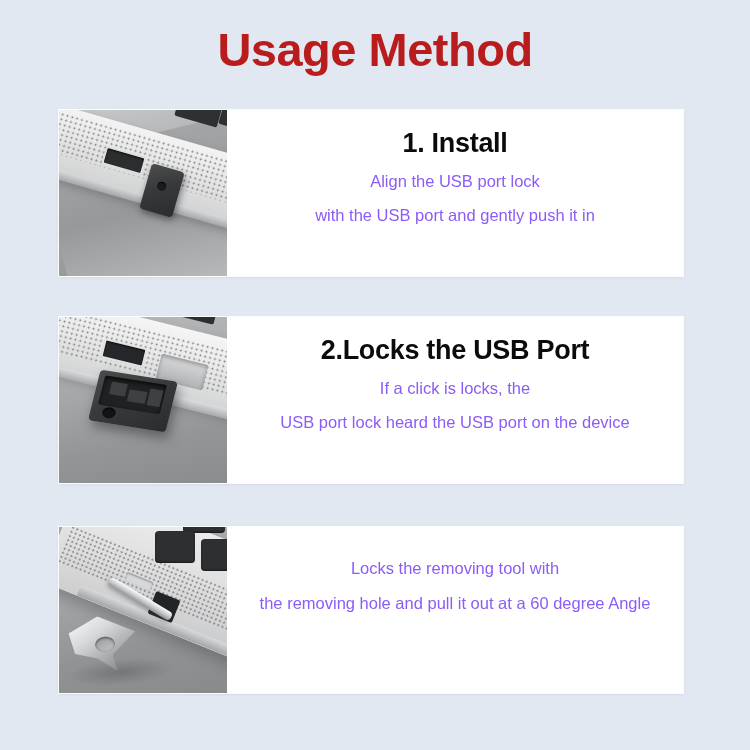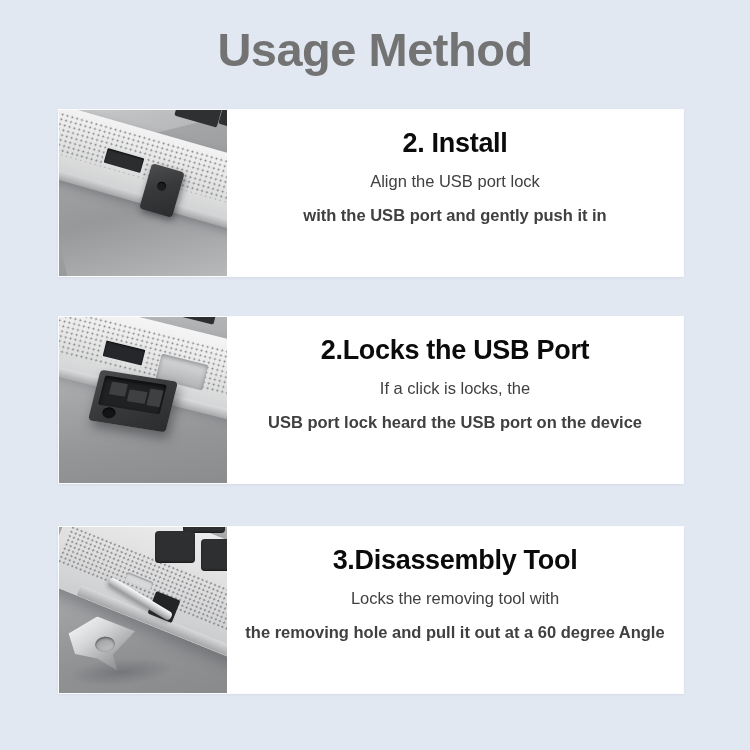--- a/index.html
+++ b/index.html
@@ -18,21 +18,21 @@
   
   #page-title {
     position: absolute;
     top: 26px;
     left: 0;
     width: 750px;
     text-align: center;
     font-size: 47px;
     font-weight: bold;
     letter-spacing: -0.5px;
-    color: #737373;
+    color: #b91c1c;
     line-height: 1;
   }
 
   
   .card {
     position: absolute;
     left: 59px;
     width: 624px;
     height: 166px;
     background: #ffffff;
@@ -71,26 +71,26 @@
     line-height: 1.1;
     letter-spacing: -0.3px;
     text-align: center;
   }
   .step-lines {
     margin-top: 14px;
     text-align: center;
   }
   .step-line {
     font-size: 16.5px;
-    color: #404040;
+    color: #8b5cf6;
     line-height: 1;
     margin-bottom: 18px;
     white-space: nowrap;
   }
-  .step-line:last-child { margin-bottom: 0; font-weight: bold; }
+  .step-line:last-child { margin-bottom: 0; }
 
   
   .p1-bg {
     position: absolute; inset: 0;
     background:
       linear-gradient(160deg, #c9cacc 0%, #b6b7b9 30%, #9d9ea0 62%, #8f9092 100%);
   }
   .p1-desk {
     position: absolute;
     left: -20px; top: 52px; width: 230px; height: 160px;
@@ -359,21 +359,21 @@
       <div class="p1-grille"></div>
     </div>
     <div class="p1-edge"></div>
     <div class="p1-key1"></div>
     <div class="p1-key2"></div>
     <div class="p1-port"></div>
     <div class="p1-lock"></div>
   </div>
 
   <div class="text-panel">
-    <div class="step-heading">2. Install</div>
+    <div class="step-heading">1. Install</div>
     <div class="step-lines">
       <div class="step-line">Align the USB port lock</div>
       <div class="step-line">with the USB port and gently push it in</div>
     </div>
   </div>
 </div>
 
 <div class="card" id="card-2">
 
   <div class="photo">
@@ -421,19 +421,18 @@
     <div class="p3-darkport"></div>
     <div class="p3-shadow"></div>
     <div class="p3-shaft"></div>
     <div class="p3-head">
       <div class="p3-head-poly"></div>
       <div class="p3-head-hole"></div>
     </div>
   </div>
 
   <div class="text-panel">
-    <div class="step-heading">3.Disassembly Tool</div>
     <div class="step-lines">
       <div class="step-line">Locks the removing tool with</div>
       <div class="step-line">the removing hole and pull it out at a 60 degree Angle</div>
     </div>
   </div>
 </div>
 
 </body></html>

